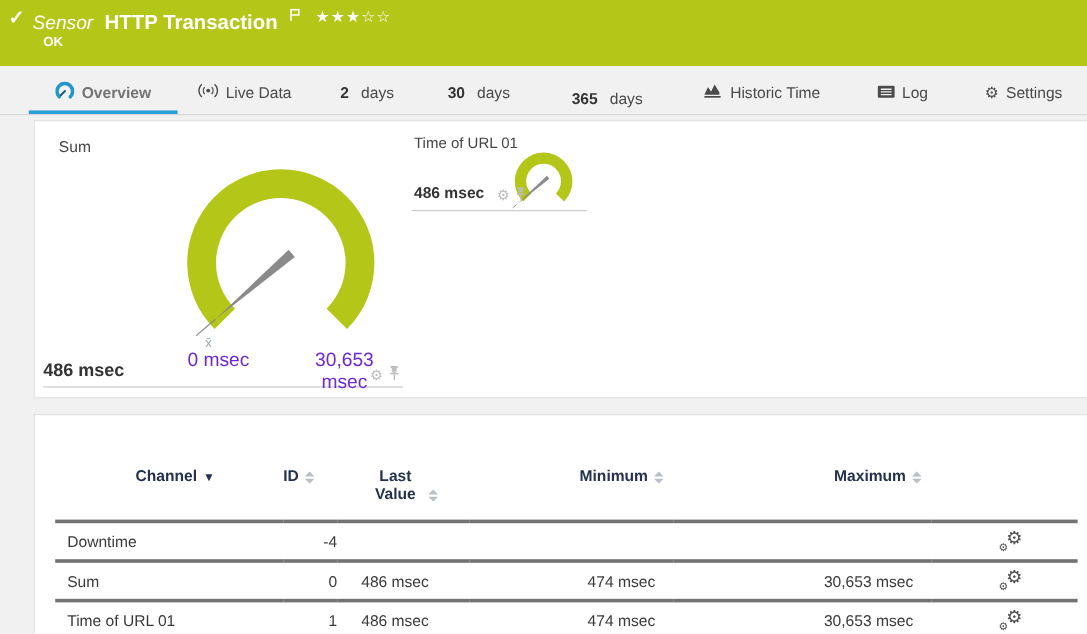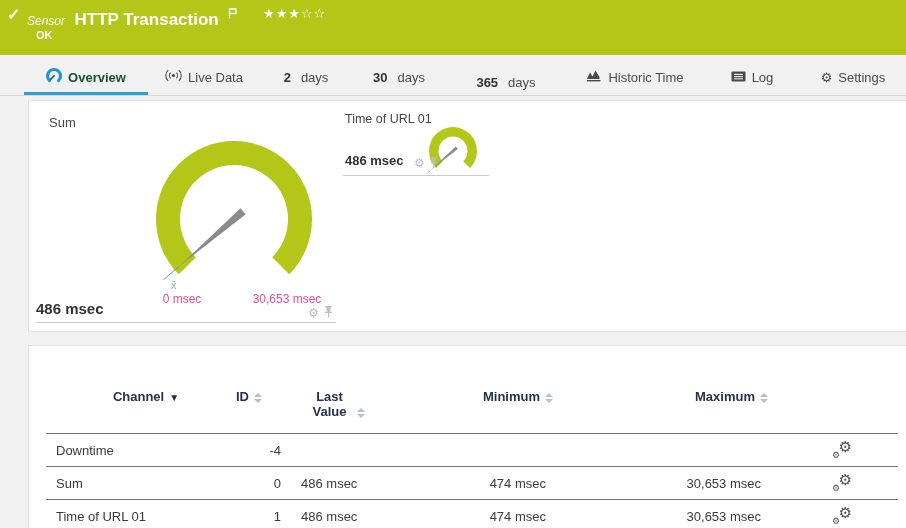--- a/index.html
+++ b/index.html
@@ -11,56 +11,56 @@
     color:#333;
   }
 
   
   .topbar {
     position:absolute; left:0; top:0; width:906px; height:55px;
     background:#b4c617; color:#fff;
   }
   .topbar .check { position:absolute; left:7px; top:5px; font-size:16px; font-weight:bold; }
   .titleline { position:absolute; left:27px; top:5px; white-space:nowrap; }
-  .titleline .cat { font-style:italic; font-size:12px; font-weight:400; }
+  .titleline .cat { font-style:italic; font-size:16px; font-weight:400; }
   .titleline .name { font-size:17px; font-weight:bold; margin-left:5px; }
   .flagicon { display:inline-block; vertical-align:super; margin-left:5px; }
   .stars { position:absolute; left:263px; top:6px; font-size:13px; letter-spacing:1px; }
   .okstatus { position:absolute; left:36px; top:29px; font-size:11px; font-weight:bold; }
 
   
   .tabbar {
     position:absolute; left:0; top:62px; width:906px; height:34px;
     display:flex; align-items:stretch; padding-left:24px;
     border-bottom:1px solid #d8d8d8;
     font-size:13px; color:#4a4a4a;
   }
   .tab {
     display:flex; align-items:center; justify-content:center; gap:6px;
     border-bottom:3px solid transparent; cursor:pointer; white-space:nowrap;
   }
-  .tab.active { border-bottom-color:#2b9fd9; color:#14532d; font-weight:bold; }
+  .tab.active { border-bottom-color:#2b9fd9; color:#737373; font-weight:bold; }
   .tab .num { font-weight:bold; color:#333; margin-right:4px; }
   .tab .gear-glyph { font-size:13px; color:#4a4a4a; }
   .t1{width:124px;} .t2{width:112px;} .t3{width:92px;} .t4{width:94px;}
   .t5{width:120px;margin-top:10px;} .t6{width:138px;} .t7{width:96px;} .t8{width:106px;}
 
   
   .panel {
     position:absolute; left:28px; right:0; background:#fff;
     border:1px solid #e2e2e2; border-right:none;
   }
   .panel.gauges { top:100px; height:232px; }
   .panel.channels { top:345px; height:230px; }
 
   
   .bigblock { position:absolute; left:7px; top:0; width:300px; height:222px; border-bottom:1px solid #cbcbcb; }
   .gtitle { position:absolute; left:13px; top:14px; font-size:13px; color:#454545; }
   .bigblock svg.gauge { position:absolute; left:113px; top:28px; }
-  .axis-label { position:absolute; top:191px; font-size:12px; color:#ec4899; text-align:center; }
+  .axis-label { position:absolute; top:191px; font-size:16px; color:#6d28d9; text-align:center; }
   .axis-min { left:116px; width:60px; }
   .axis-max { left:208px; width:86px; }
   .bigval { position:absolute; left:0; top:199px; font-size:15px; font-weight:bold; color:#333; }
   .corner-icons { position:absolute; display:flex; gap:4px; align-items:center; color:#bdbdbd; }
   .bigblock .corner-icons { right:2px; top:203px; }
   .corner-icons .gear-glyph { font-size:12px; line-height:1; }
 
   
   .miniblock { position:absolute; left:314px; top:7px; width:146px; height:68px; border-bottom:1px solid #cbcbcb; }
   .miniblock .mtitle { position:absolute; left:2px; top:4px; font-size:12.5px; color:#454545; }
@@ -77,21 +77,21 @@
     color:#24324e; font-size:13px; font-weight:bold; vertical-align:top;
     padding:43px 0 14px 0; text-align:center;
   }
   .col-channel{width:190px;} .col-id{width:45px;} .col-last{width:110px;}
   .col-min{width:170px;} .col-max{width:215px;} .col-set{width:auto;}
   th.h-channel { padding-left:10px; }
   th.h-id { text-align:left; }
   th.h-last { text-align:center; }
   th.h-last .wrapword { display:inline-block; width:44px; text-align:center; }
   th.h-min, th.h-max { text-align:right; padding-right:8px; }
-  tbody tr { border-top:1px solid #737373; height:33px; }
+  tbody tr { border-top:3px solid #737373; height:33px; }
   td { color:#3a3a3a; padding:0; vertical-align:middle; }
   td.c-channel { padding-left:10px; }
   td.c-id { text-align:right; }
   td.c-last { padding-left:20px; }
   td.c-min, td.c-max { text-align:right; padding-right:15px; }
   td.c-set { text-align:right; padding-right:46px; }
 
   .caret-down { display:inline-block; margin-left:5px; color:#24324e; font-size:10px; }
   .sort { display:inline-block; vertical-align:middle; margin-left:5px; width:8px; }
   .sort i { display:block; width:0; height:0; border-left:4px solid transparent; border-right:4px solid transparent; }

